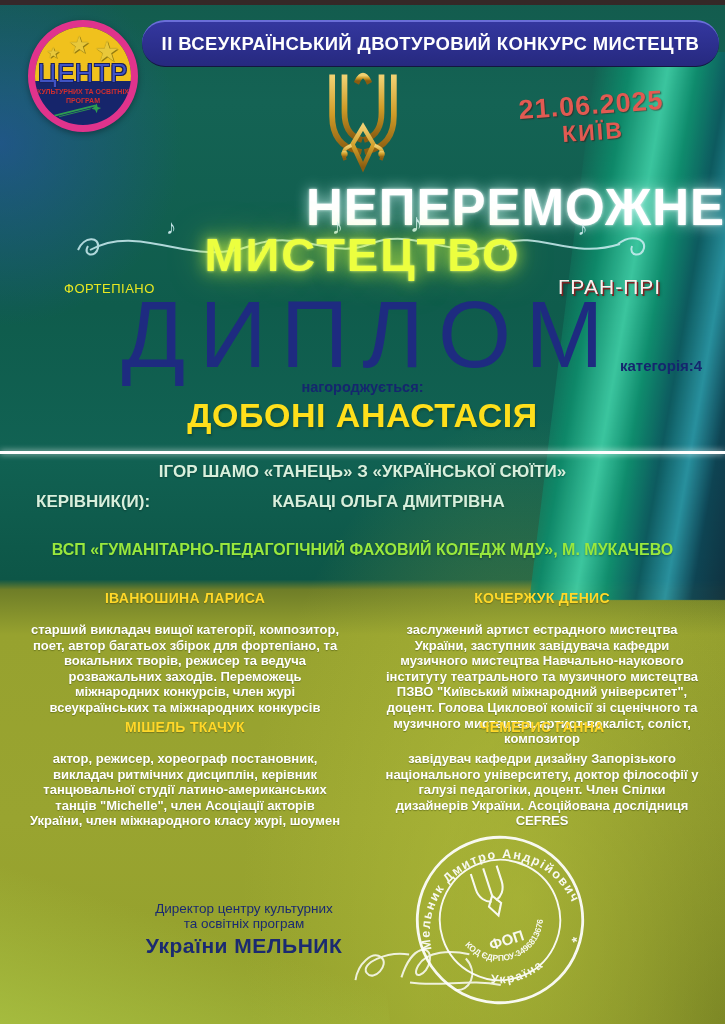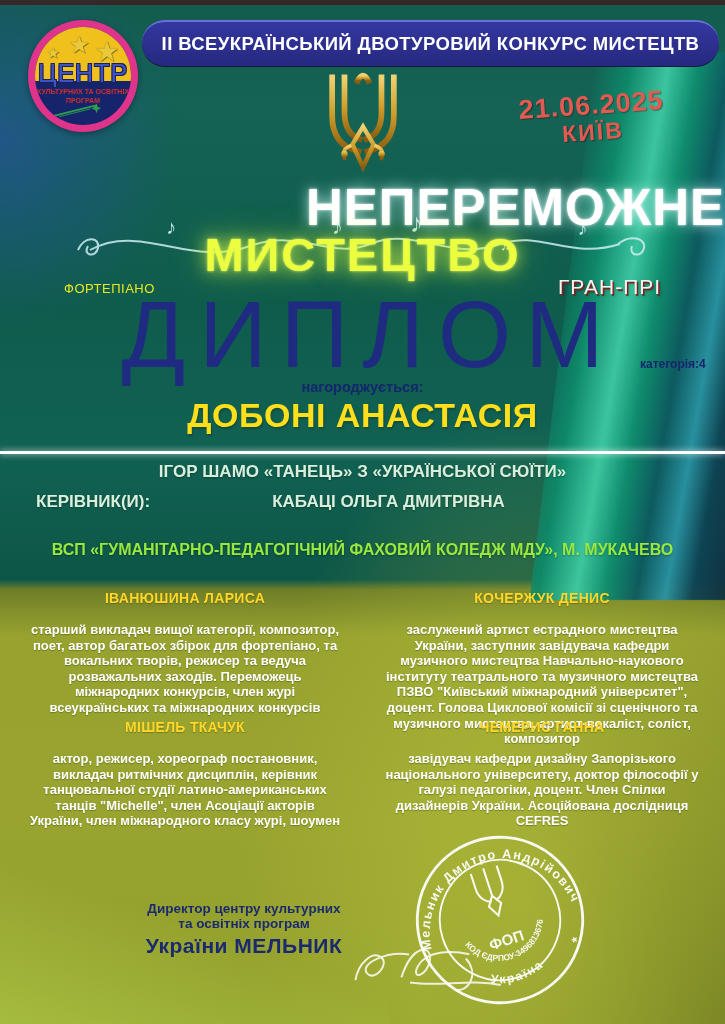--- a/index.html
+++ b/index.html
@@ -58,21 +58,21 @@
     text-shadow:0 0 14px rgba(210,255,250,.85),0 0 3px rgba(255,255,255,.9);}
   .flourish{left:70px;top:214px;width:585px;height:62px;pointer-events:none;}
   .note{position:absolute;color:#d6f2f6;opacity:.9;}
   .title2{left:0;top:227px;width:725px;text-align:center;color:#ecff3f;font-weight:bold;font-size:47px;letter-spacing:2px;
     text-shadow:0 0 16px rgba(220,255,60,.9),0 0 34px rgba(200,255,60,.55),0 0 3px rgba(255,255,160,.9);}
   .nomination{left:64px;top:281px;color:#e8e821;font-weight:normal;font-size:13px;letter-spacing:.5px;}
   .prize{left:558px;top:275px;color:#fdf0ee;font-weight:normal;font-size:21px;letter-spacing:1px;
     text-shadow:1.5px 1.5px 0 #7e2222,2px 2px 3px rgba(0,0,0,.35);}
   .doc-type{left:0;top:288px;width:725px;text-align:center;color:#1e2b80;font-size:94px;font-weight:normal;
     letter-spacing:14px;text-indent:14px;line-height:1;}
-  .category{left:640px;top:357px;color:#15266e;font-weight:bold;font-size:12px;}
+  .category{left:620px;top:357px;color:#15266e;font-weight:bold;font-size:15px;}
   .awarded-label{left:0;top:379px;width:725px;text-align:center;color:#15266e;font-weight:bold;font-size:14.5px;}
   .recipient{left:0;top:396px;width:725px;text-align:center;color:#ffdf1b;font-weight:bold;font-size:34px;letter-spacing:.5px;
     text-shadow:1px 2px 2px rgba(20,40,20,.35);}
   .divider{left:0;top:451px;width:725px;height:3px;background:#fff;box-shadow:0 0 6px rgba(255,255,255,.8);}
   .piece{left:0;top:462px;width:725px;text-align:center;color:#d8efdc;font-weight:bold;font-size:17px;
     text-shadow:0 1px 2px rgba(0,0,0,.3);}
   .teacher-label{left:36px;top:492px;color:#d8efdc;font-weight:bold;font-size:17px;text-shadow:0 1px 2px rgba(0,0,0,.3);}
   .teacher-name{left:0;top:492px;width:725px;text-align:center;color:#d8efdc;font-weight:bold;font-size:17px;
     text-shadow:0 1px 2px rgba(0,0,0,.3);padding-left:26px;}
   .institution{left:0;top:541px;width:725px;text-align:center;color:#99e83d;font-weight:bold;font-size:16px;
@@ -82,21 +82,21 @@
   .jury h3{margin:0 0 3px 0;color:#ffd829;font-size:14px;font-weight:bold;letter-spacing:.3px;
     text-shadow:0 1px 1px rgba(70,60,0,.4);}
   .jury p{margin:16px;color:#ffffff;font-weight:bold;font-size:13px;line-height:15.6px;
     text-shadow:0 1px 1px rgba(60,70,10,.45);}
   .j0{left:12px;top:590px;width:346px;}
   .j1{left:366px;top:590px;width:352px;}
   .j2{left:12px;top:719px;width:346px;}
   .j3{left:366px;top:719px;width:352px;}
   
   .director{left:118px;top:901px;width:252px;text-align:center;color:#1b2a70;}
-  .director .t{font-size:13.5px;font-weight:bold;line-height:15px;}
+  .director .t{font-size:13.5px;font-weight:normal;line-height:15px;}
   .director .n{font-size:21px;font-weight:bold;margin-top:3px;letter-spacing:.5px;}
   .stamp{left:406px;top:826px;opacity:.93;transform:rotate(-18deg);}
   .stamp text{fill:#fff;font-family:"Liberation Sans",sans-serif;font-weight:bold;}
   .sign{left:348px;top:922px;opacity:.92;}
 </style>
 </head>
 <body>
 
 <div class="canvas">
 

